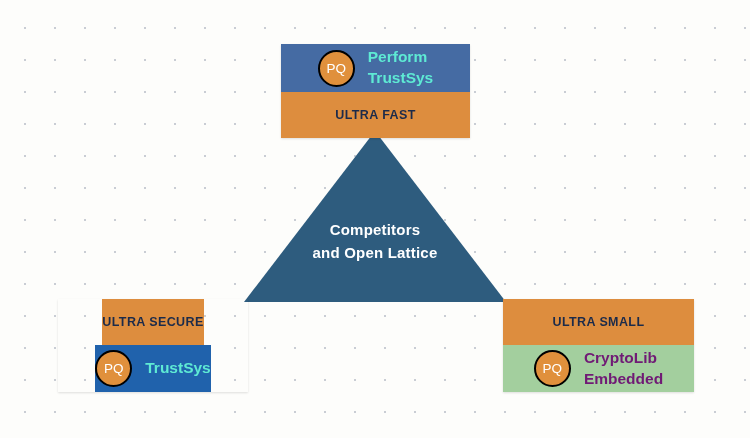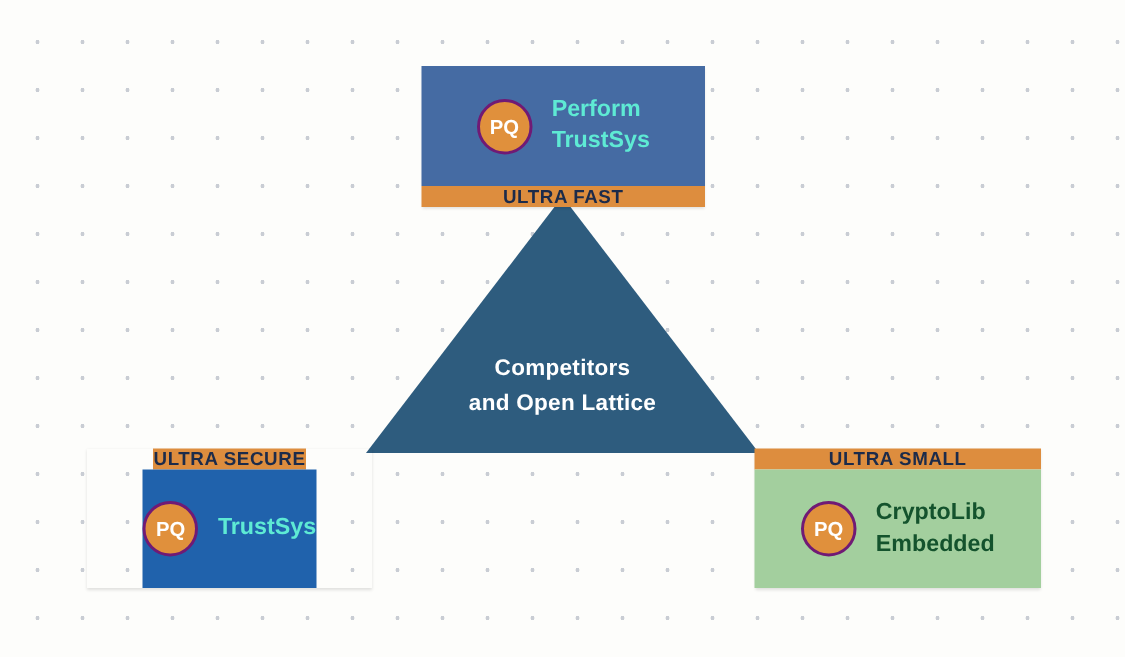--- a/index.html
+++ b/index.html
@@ -24,21 +24,21 @@
     left: 244px;
     top: 131px;
     width: 262px;
     height: 171px;
     background: #2e5c7e;
     clip-path: polygon(50% 0, 100% 100%, 0 100%);
     display: flex;
     flex-direction: column;
     justify-content: flex-end;
     align-items: center;
-    padding-bottom: 22px;
+    padding-bottom: 38px;
     box-sizing: border-box;
   }
   .triangle-text {
     color: #ffffff;
     font-size: 15px;
     font-weight: bold;
     text-align: center;
     line-height: 1.55;
     letter-spacing: 0.2px;
   }
@@ -51,43 +51,43 @@
     box-shadow: 0 1px 2px rgba(0,0,0,0.12);
   }
   .card-body {
     display: flex;
     align-items: center;
     justify-content: center;
     gap: 13px;
     flex: 1;
   }
   .badge {
-    height: 14px;
+    height: 46px;
     background: #dd8d3e;
     color: #1c2b4a;
     font-size: 12.5px;
     font-weight: bold;
     letter-spacing: 0.4px;
     display: flex;
     align-items: center;
     justify-content: center;
   }
   .pq-circle {
     width: 37px;
     height: 37px;
     border-radius: 50%;
     background: #e0903c;
-    border: 2px solid #701a75;
+    border: 2px solid #000000;
     box-sizing: border-box;
     display: flex;
     align-items: center;
     justify-content: center;
     color: #ffffff;
     font-size: 13.5px;
-    font-weight: bold;
+    font-weight: normal;
     flex: 0 0 auto;
   }
   .card-title {
     font-size: 15.5px;
     font-weight: bold;
     line-height: 1.35;
     color: #5eead4;
     text-align: left;
   }
 
@@ -111,21 +111,21 @@
   .card-bl .card-body { background: #2062ac; }
 
   
   .card-br {
     left: 503px;
     top: 299px;
     width: 191px;
     height: 93px;
   }
   .card-br .card-body { background: #a3cf9e; }
-  .card-br .card-title { color: #14532d; }
+  .card-br .card-title { color: #701a75; }
 </style>
 </head>
 <body>
 
 <div class="canvas">
 
   <div class="triangle">
     <div class="triangle-text">
       <div>Competitors</div>
       <div>and Open Lattice</div>

